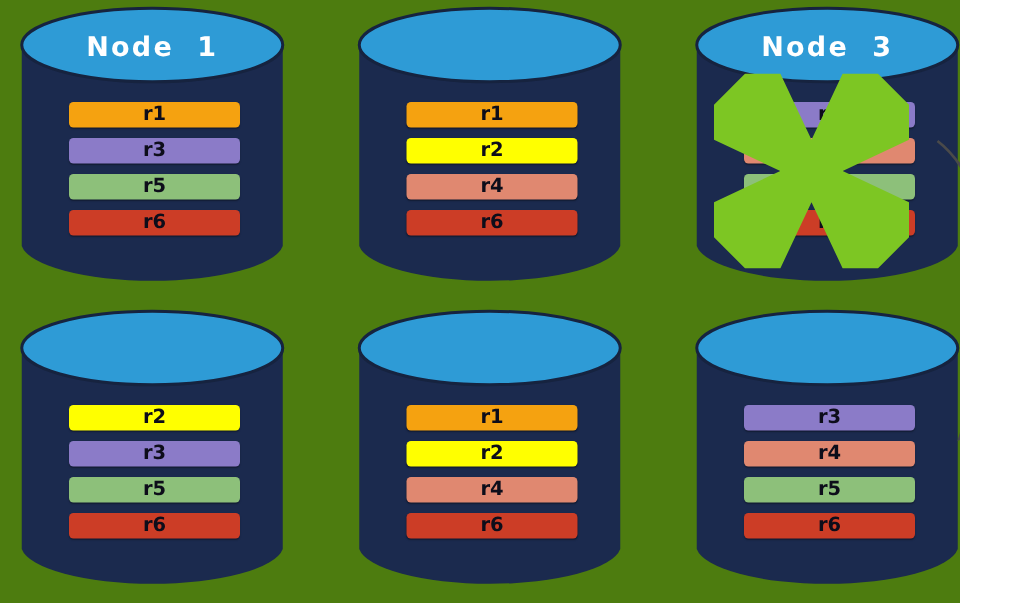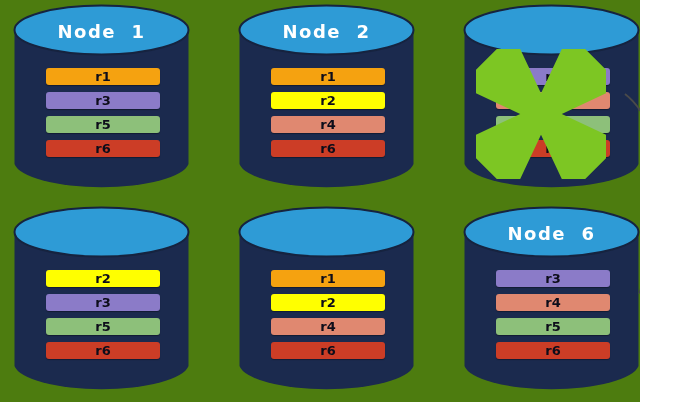--- a/index.html
+++ b/index.html
@@ -110,41 +110,41 @@
         <div class="bar" style="background: rgb(204, 61, 38);">
       <span style="color: rgb(13, 13, 26);">r6</span>
     </div>
       </div>
     </div>
     <div class="node" style="left: 238px; top: 4px;">
       <svg class="cyl" viewBox="0 0 177 186">
         <path class="cyl-body" d="M 1.5 26 L 1.5 160 A 87.5 26 0 0 0 175.5 160 L 175.5 26 Z" fill="#1b2a4e"></path>
         <ellipse class="cyl-top" cx="88.5" cy="26" rx="87" ry="24.5" fill="#2e9bd6" stroke="#16233f" stroke-width="2"></ellipse>
       </svg>
-      <div class="node-title" style="color: rgb(255, 255, 255);">Node  2</div>
       <div class="bars">
         <div class="bar" style="background: rgb(245, 162, 16);">
       <span style="color: rgb(13, 13, 26);">r1</span>
     </div>
         <div class="bar" style="background: rgb(255, 255, 0);">
       <span style="color: rgb(13, 13, 26);">r2</span>
     </div>
         <div class="bar" style="background: rgb(224, 136, 112);">
       <span style="color: rgb(13, 13, 26);">r4</span>
     </div>
         <div class="bar" style="background: rgb(204, 61, 38);">
       <span style="color: rgb(13, 13, 26);">r6</span>
     </div>
       </div>
     </div>
     <div class="node" style="left: 463px; top: 4px;">
       <svg class="cyl" viewBox="0 0 177 186">
         <path class="cyl-body" d="M 1.5 26 L 1.5 160 A 87.5 26 0 0 0 175.5 160 L 175.5 26 Z" fill="#1b2a4e"></path>
         <ellipse class="cyl-top" cx="88.5" cy="26" rx="87" ry="24.5" fill="#2e9bd6" stroke="#16233f" stroke-width="2"></ellipse>
       </svg>
+      <div class="node-title" style="color: rgb(255, 255, 255);">Node  3</div>
       <div class="bars">
         <div class="bar" style="background: rgb(139, 123, 200);">
       <span style="color: rgb(13, 13, 26);">r3</span>
     </div>
         <div class="bar" style="background: rgb(224, 136, 112);">
       <span style="color: rgb(13, 13, 26);">r4</span>
     </div>
         <div class="bar" style="background: rgb(141, 192, 122);">
       <span style="color: rgb(13, 13, 26);">r5</span>
     </div>
@@ -194,21 +194,20 @@
         <div class="bar" style="background: rgb(204, 61, 38);">
       <span style="color: rgb(13, 13, 26);">r6</span>
     </div>
       </div>
     </div>
     <div class="node" style="left: 463px; top: 206px;">
       <svg class="cyl" viewBox="0 0 177 186">
         <path class="cyl-body" d="M 1.5 26 L 1.5 160 A 87.5 26 0 0 0 175.5 160 L 175.5 26 Z" fill="#1b2a4e"></path>
         <ellipse class="cyl-top" cx="88.5" cy="26" rx="87" ry="24.5" fill="#2e9bd6" stroke="#16233f" stroke-width="2"></ellipse>
       </svg>
-      <div class="node-title" style="color: rgb(255, 255, 255);">Node  6</div>
       <div class="bars">
         <div class="bar" style="background: rgb(139, 123, 200);">
       <span style="color: rgb(13, 13, 26);">r3</span>
     </div>
         <div class="bar" style="background: rgb(224, 136, 112);">
       <span style="color: rgb(13, 13, 26);">r4</span>
     </div>
         <div class="bar" style="background: rgb(141, 192, 122);">
       <span style="color: rgb(13, 13, 26);">r5</span>
     </div>

